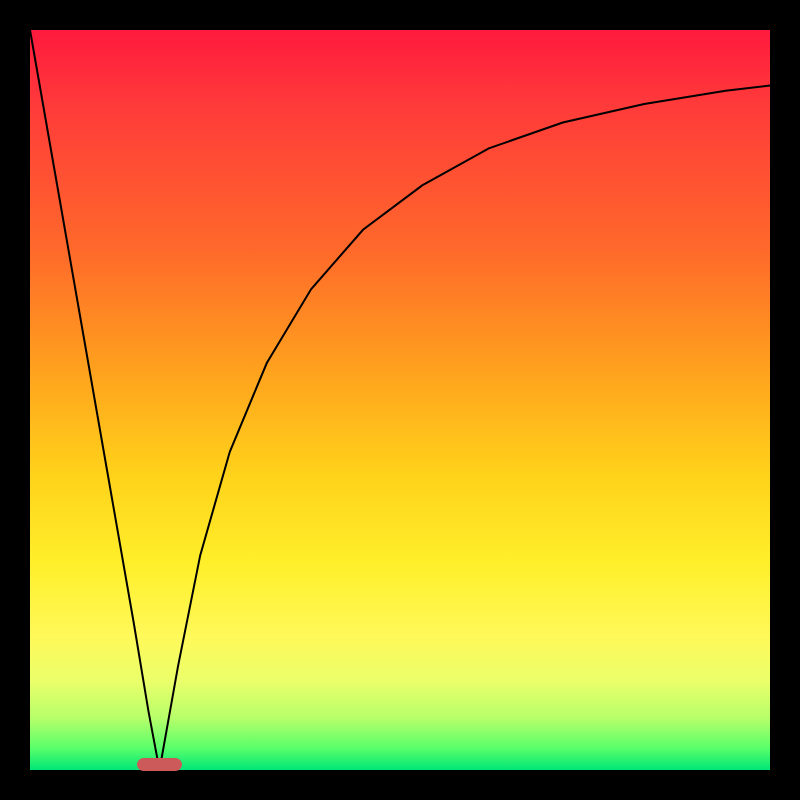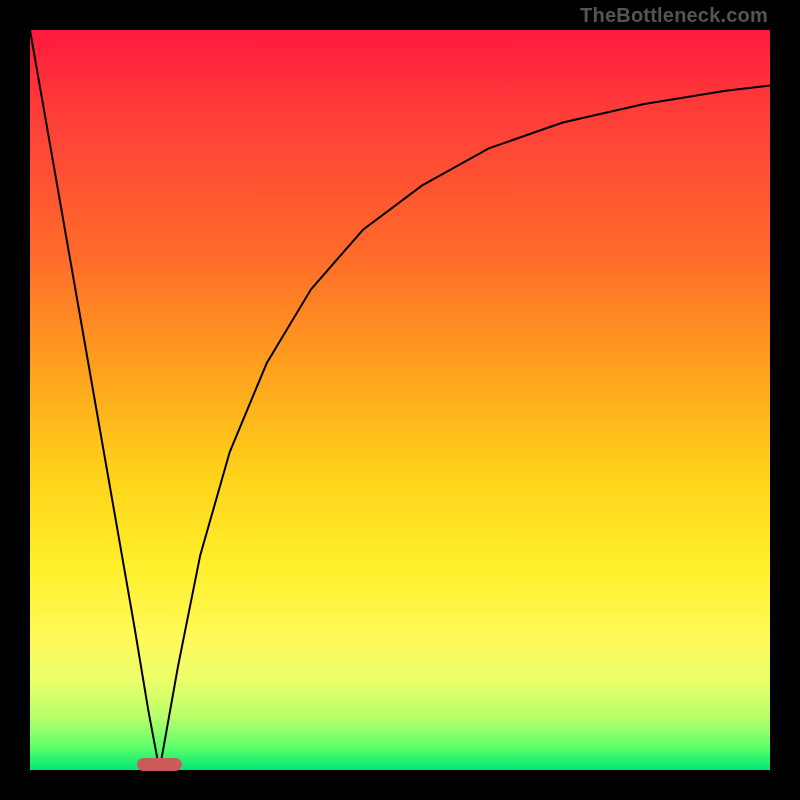--- a/index.html
+++ b/index.html
@@ -71,15 +71,14 @@
 
   <div class="plot-area"></div>
 
   <svg class="curves" viewBox="0 0 740 740" preserveAspectRatio="none">
     <path d="M0.0 0.0 L25.9 148.0 L51.8 296.0 L77.7 444.0 L103.6 592.0 L118.4 680.8 L129.5 740.0" fill="none" stroke="#000000" stroke-width="2"></path>
     <path d="M129.5 740.0 L148.0 636.4 L170.2 525.4 L199.8 421.8 L236.8 333.0 L281.2 259.0 L333.0 199.8 L392.2 155.4 L458.8 118.4 L532.8 92.5 L614.2 74.0 L695.6 60.7 L740.0 55.5" fill="none" stroke="#000000" stroke-width="2"></path>
   </svg>
 
   <div class="marker" style="left: 137.3px; top: 758.16px; width: 44.4px; height: 13.32px; background: rgb(204, 90, 90);"></div>
 
-  <div class="watermark">TheBottleneck.com</div>
 
 </div>
 
 </body></html>

